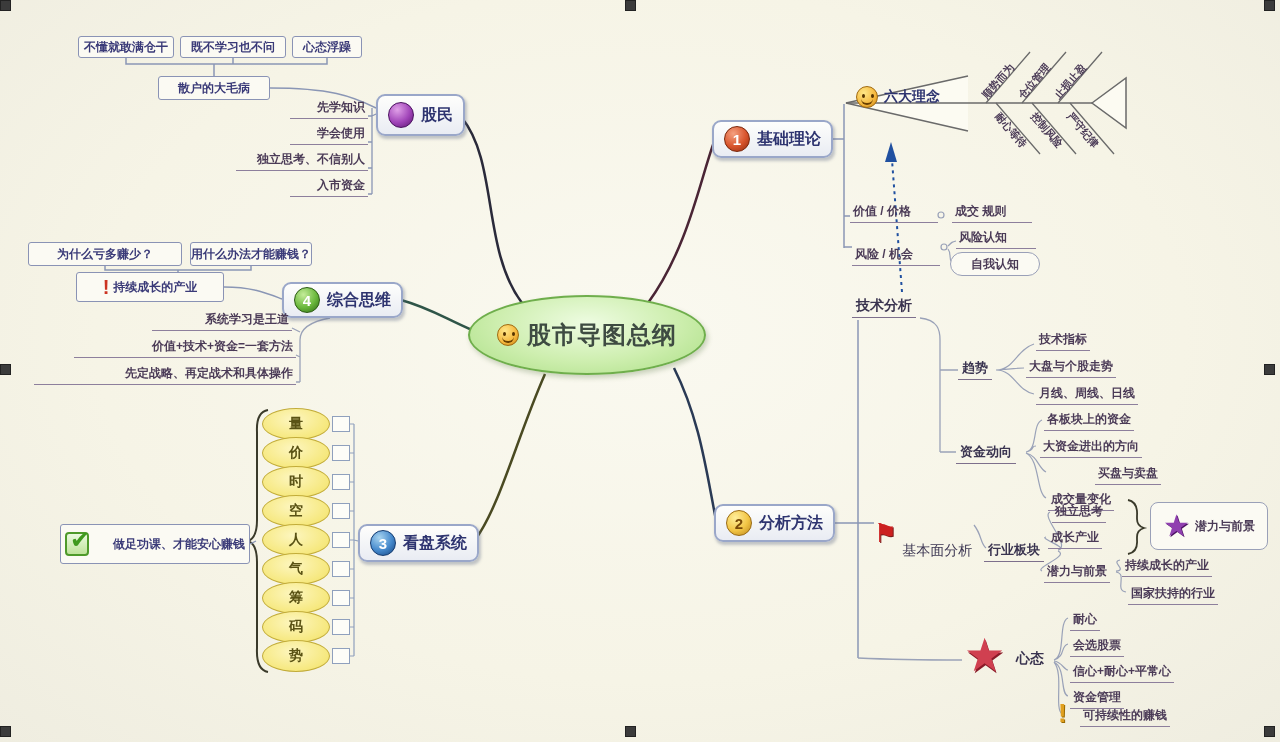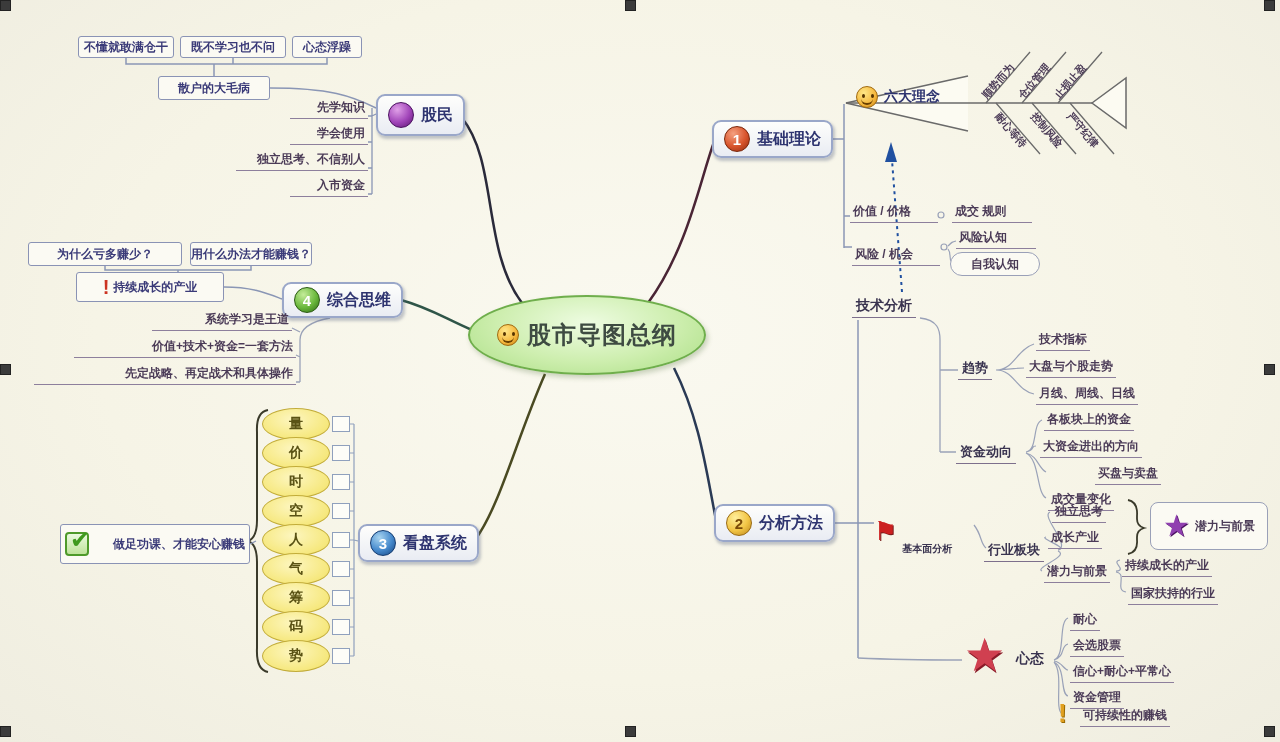--- a/index.html
+++ b/index.html
@@ -230,21 +230,21 @@
   <div class="leaf" style="left:1036px;top:384px;">月线、周线、日线</div>
 
   <div class="biglbl" style="left:956px;top:442px;font-size:13px;">资金动向</div>
   <div class="leaf" style="left:1044px;top:410px;">各板块上的资金</div>
   <div class="leaf" style="left:1040px;top:437px;">大资金进出的方向</div>
   <div class="leaf" style="left:1048px;top:464px;margin-left:47px;">买盘与卖盘</div>
   <div class="leaf" style="left:1048px;top:490px;">成交量变化</div>
 
   <div style="position:absolute;left:874px;top:506px;z-index:3;display:flex;align-items:center;gap:5px;">
     <span class="flag">⚑</span>
-    <span style="font-size:10px;font-weight:bold;color:#3a3450;margin-top:36px;">基本面分析</span>
+    <span style="font-size:14px;font-weight:normal;color:#3a3450;margin-top:36px;">基本面分析</span>
   </div>
 
   <div class="biglbl" style="left:984px;top:540px;font-size:13px;">行业板块</div>
   <div class="leaf" style="left:1052px;top:502px;">独立思考</div>
   <div class="leaf" style="left:1048px;top:528px;">成长产业</div>
   <div class="pill" style="left:1150px;top:502px;width:118px;height:48px;gap:5px;border-radius:8px;">
     <span class="star" style="position:static;font-size:30px;color:#9040b0;text-shadow:1px 1px 0 #4a1060;">★</span>
     <span>潜力与前景</span>
   </div>
   <div class="leaf" style="left:1044px;top:562px;">潜力与前景</div>

